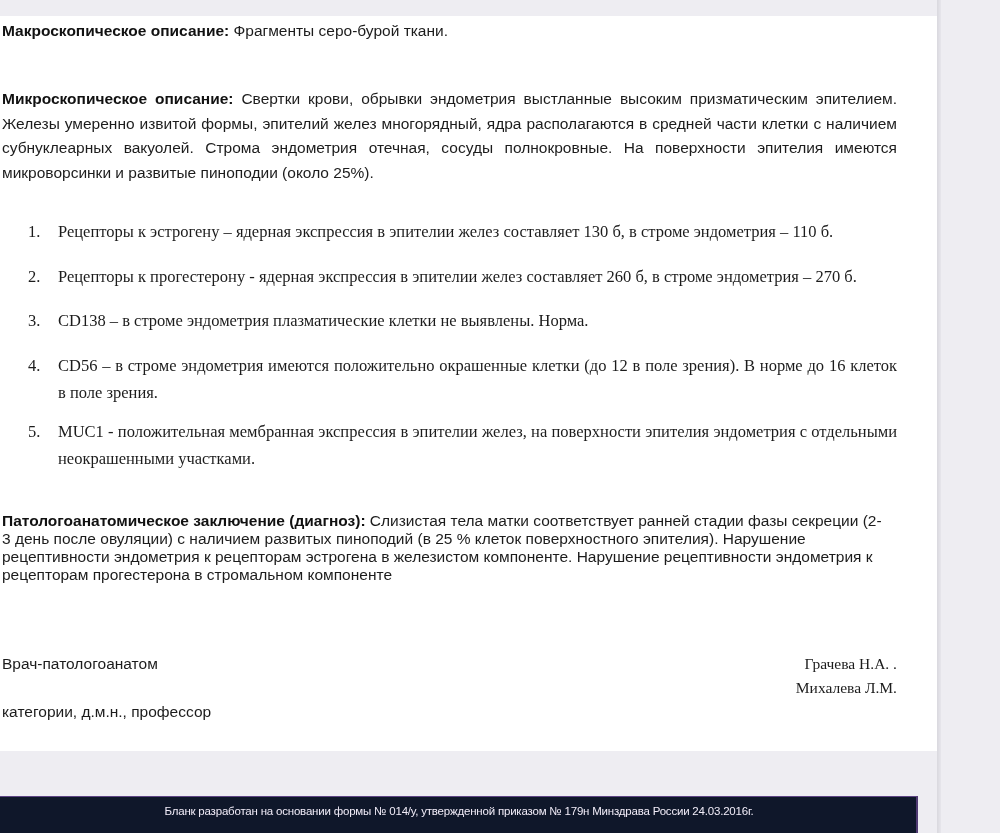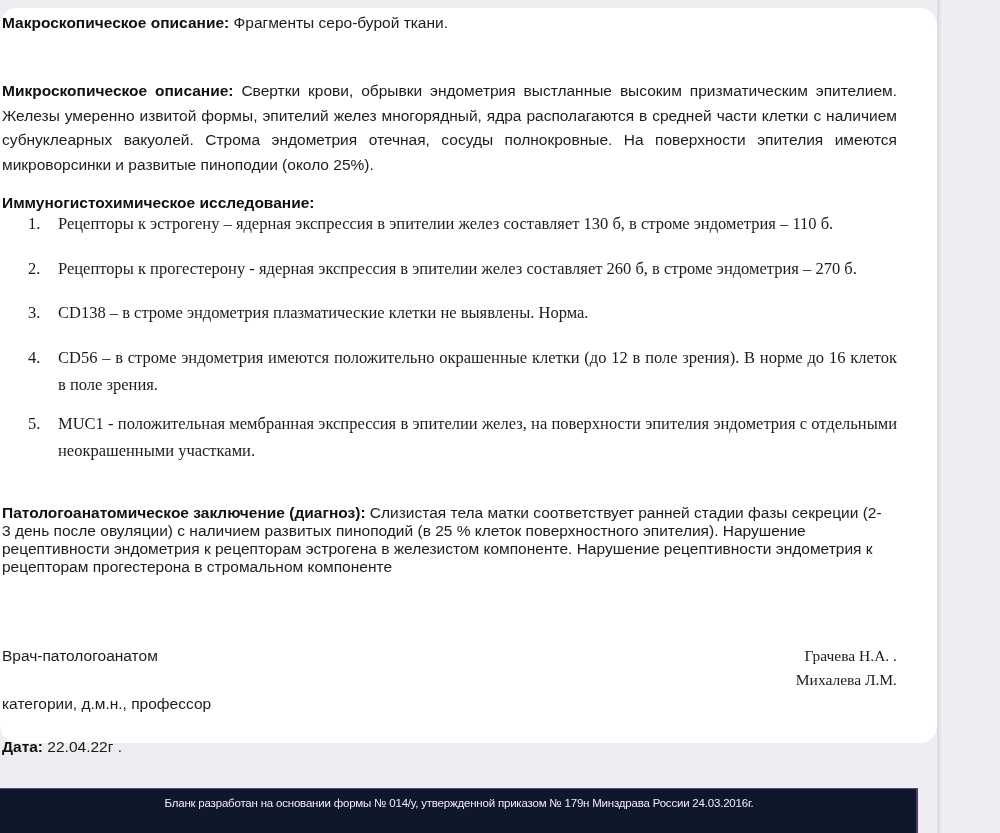--- a/index.html
+++ b/index.html
@@ -11,25 +11,24 @@
       height: 833px;
       position: relative;
       overflow: hidden;
       background: #eeedf2;
       font-family: "Liberation Sans", sans-serif;
       color: #1a1a1a;
     }
     .page {
       position: absolute;
       left: 0;
-      top: 8px;
+      top: 16px;
       width: 937px;
       height: 735px;
       background: #ffffff;
-      border-radius: 17px;
     }
     .page-edge {
       position: absolute;
       left: 937px;
       top: 0;
       width: 4px;
       height: 833px;
       background: linear-gradient(to right, #d9d8de, #e7e6ec);
     }
     .sans {
@@ -123,23 +122,20 @@
 <div class="page">
 
   <div class="block sans" id="macro">
     <b>Макроскопическое описание:</b><span> Фрагменты серо-бурой ткани.</span>
   </div>
 
   <div class="block sans justify" id="micro">
     <b>Микроскопическое описание:</b><span> Свертки крови, обрывки эндометрия выстланные высоким призматическим эпителием. Железы  умеренно извитой формы, эпителий желез многорядный, ядра располагаются в средней части клетки с наличием субнуклеарных вакуолей. Строма эндометрия  отечная, сосуды полнокровные. На поверхности эпителия имеются микроворсинки  и развитые пиноподии (около 25%).</span>
   </div>
 
-  <div class="block sans" id="ihc-title">
-    <b>Иммуногистохимическое исследование:</b>
-  </div>
 
   <div class="ihc-item serif" id="ihc-1">
     <span class="ihc-num">1.</span>
     <div class="ihc-text">Рецепторы к эстрогену – ядерная экспрессия в эпителии желез составляет 130 б, в строме эндометрия – 110 б.</div>
   </div>
   <div class="ihc-item serif" id="ihc-2">
     <span class="ihc-num">2.</span>
     <div class="ihc-text">Рецепторы к прогестерону - ядерная экспрессия в эпителии желез составляет 260 б, в строме эндометрия – 270 б.</div>
   </div>
   <div class="ihc-item serif" id="ihc-3">
@@ -163,22 +159,19 @@
     <span>Врач-патологоанатом</span>
     <span class="sig-right">Грачева Н.А. .</span>
   </div>
   <div class="sig-row sans" id="sig-2">
     <span class="sig-right">Михалева Л.М.</span>
   </div>
   <div class="sig-row sans" id="sig-2b">
     <span>категории, д.м.н., профессор</span>
   </div>
 
-  <div class="block sans" id="date">
-    <b>Дата:</b><span> 22.04.22г .</span>
-  </div>
 
   <div class="footer">
     <div class="footer-text">Бланк разработан на основании формы № 014/у, утвержденной приказом № 179н Минздрава России 24.03.2016г.</div>
   </div>
 </div>
 
 <div class="page-edge"></div>
 
 </body></html>

